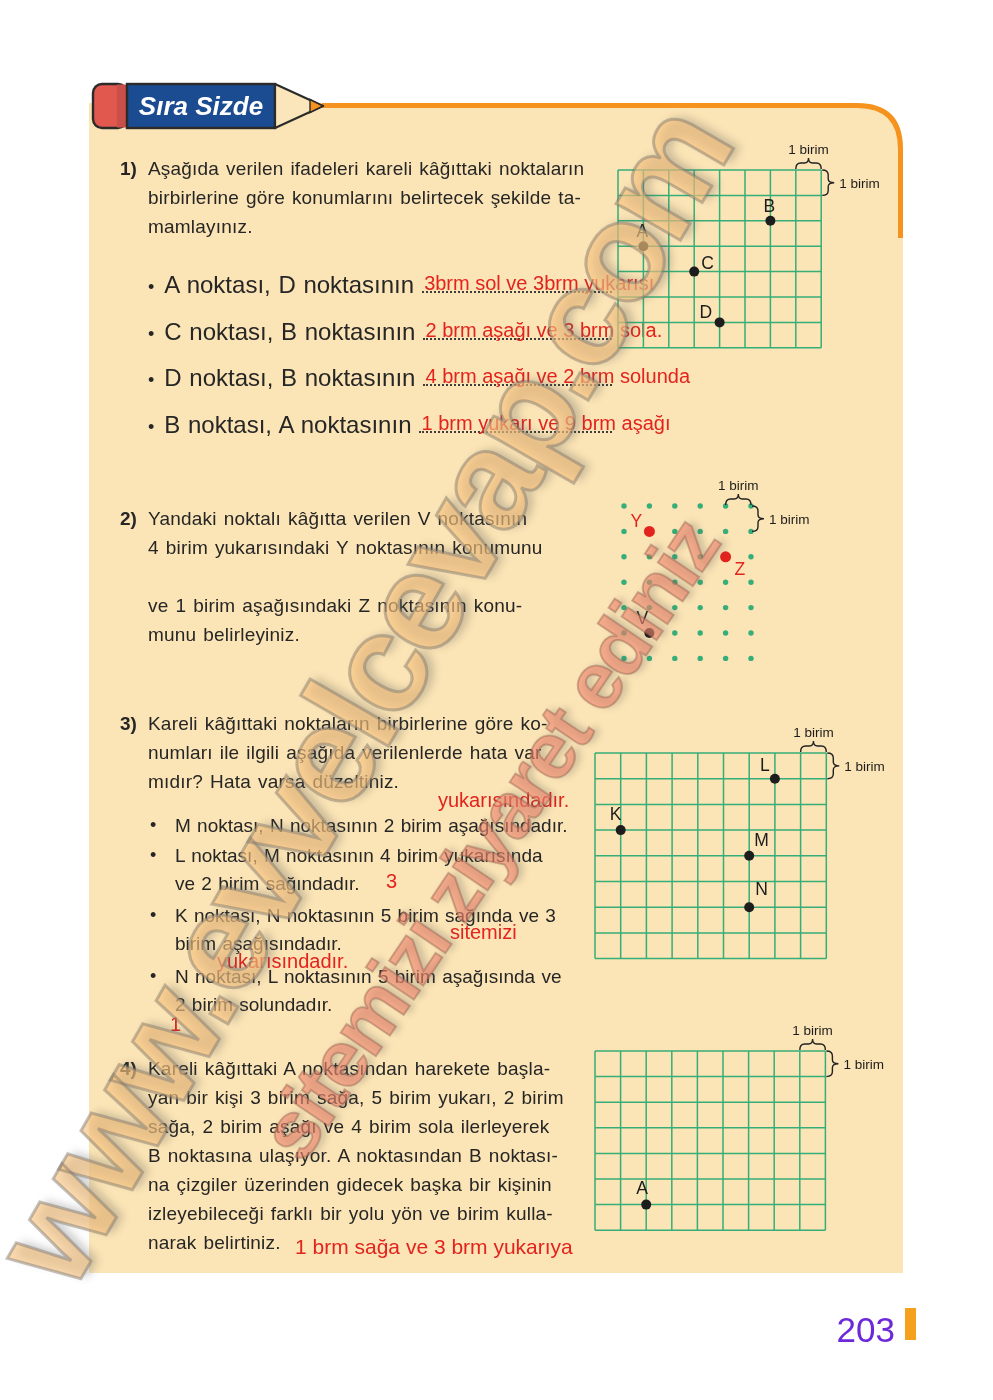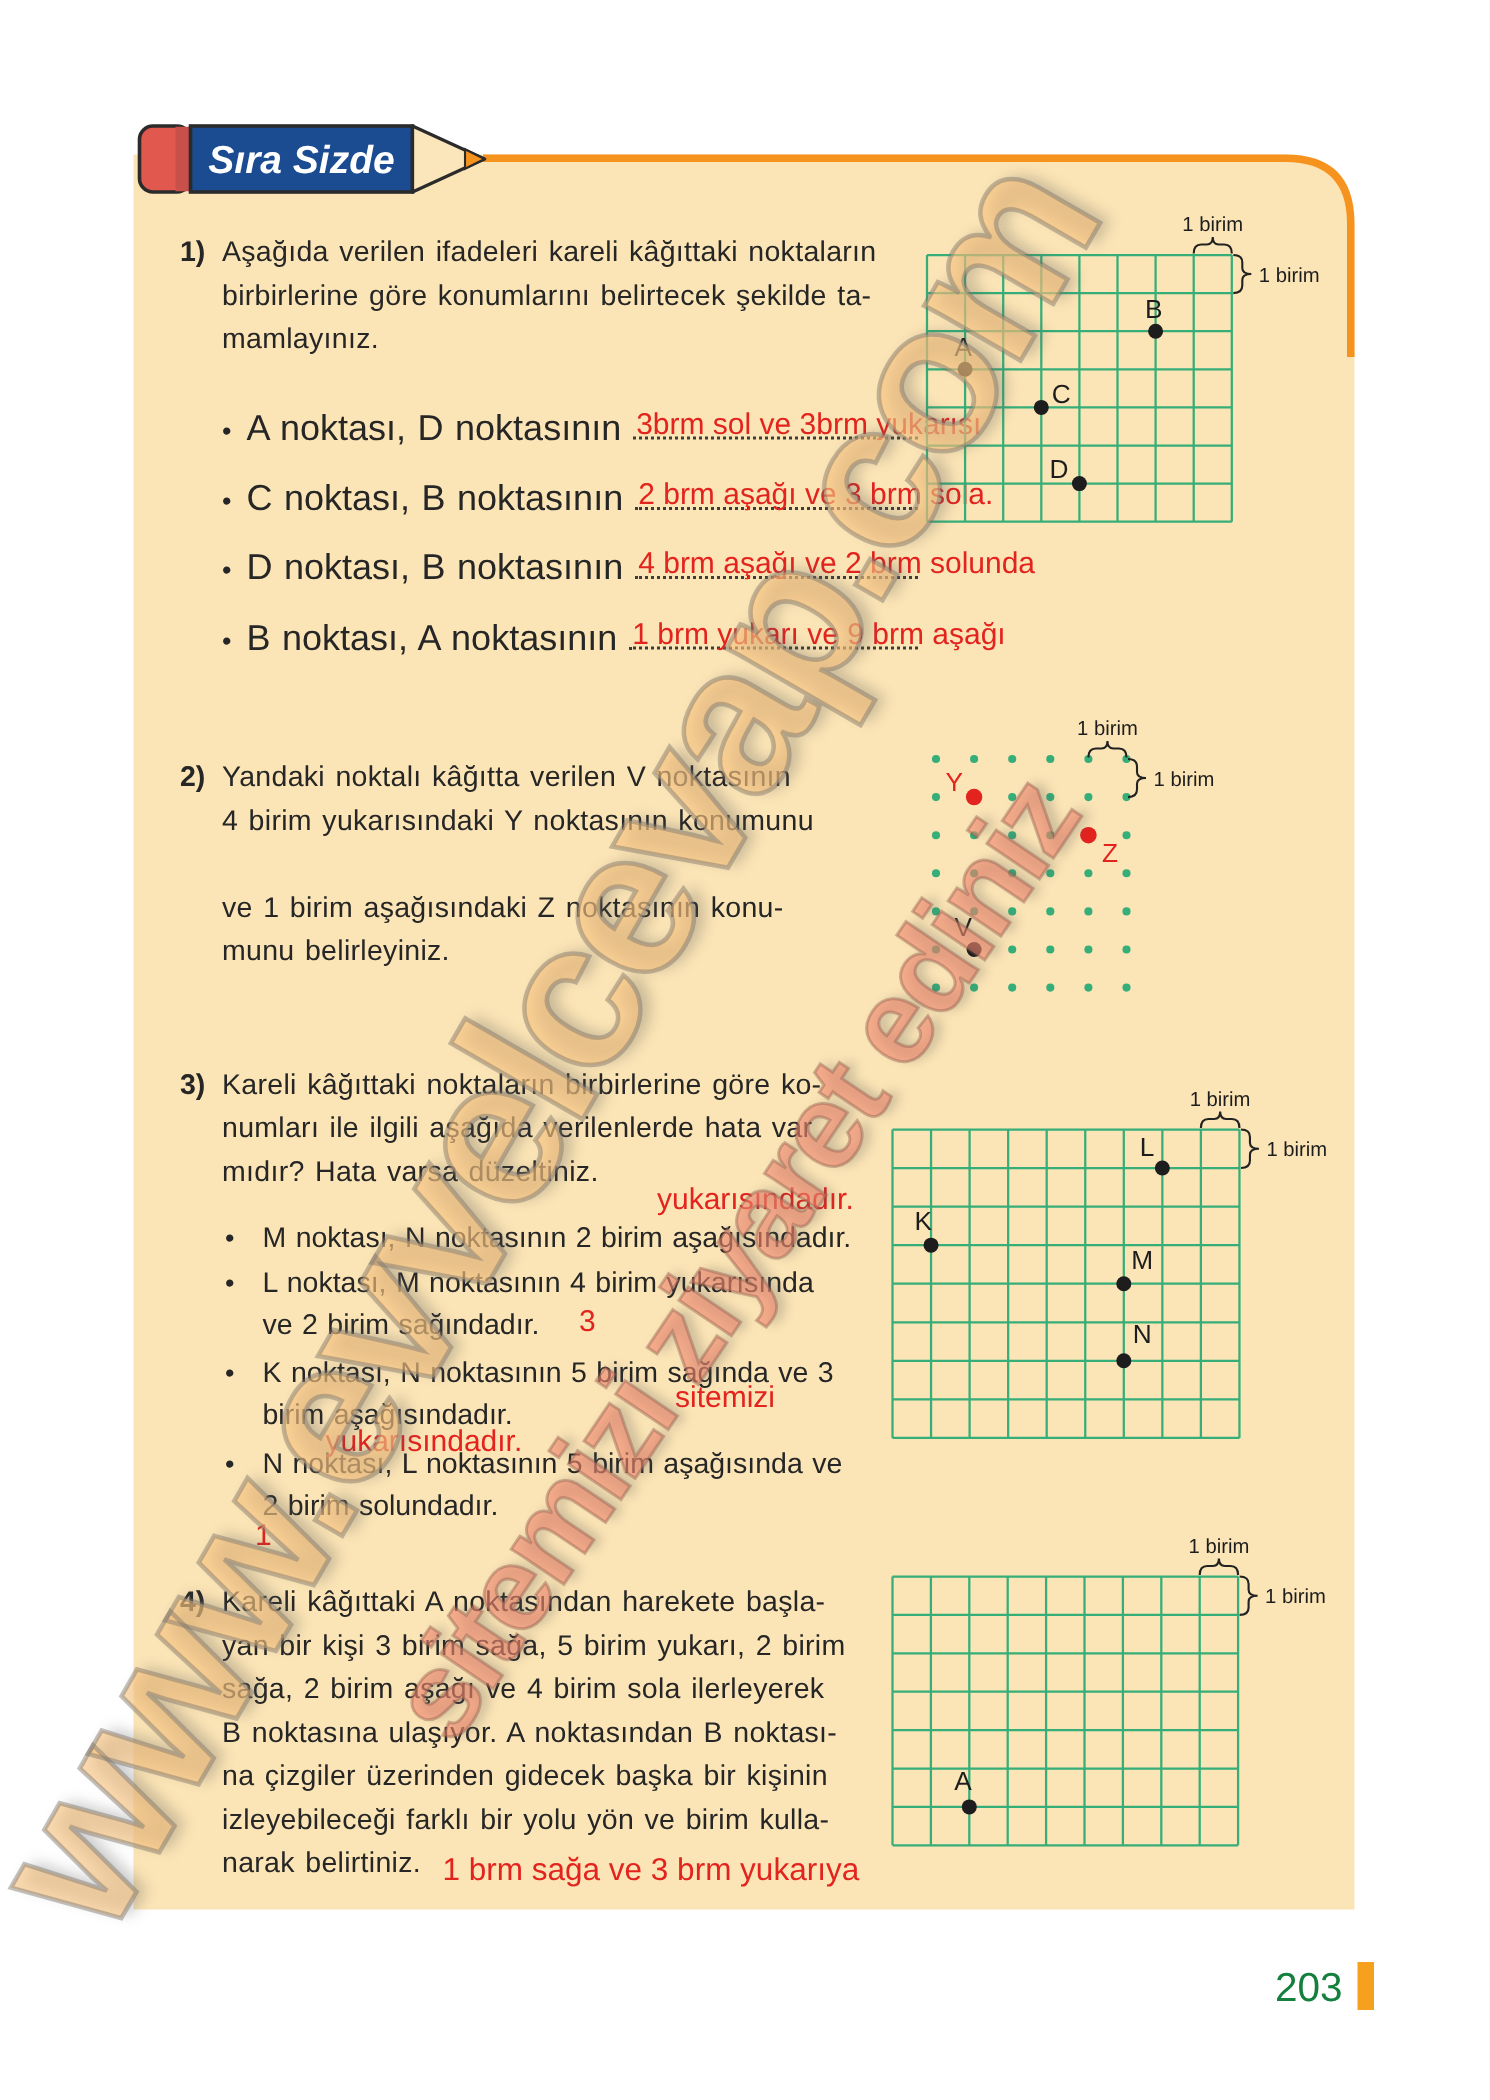--- a/index.html
+++ b/index.html
@@ -19,21 +19,21 @@
   .ansline{flex:1;position:relative;border-bottom:2.6px dotted #3d3d3d;margin-left:8px;height:25px;min-width:40px;}
   .red{color:#E3231E;}
   .ans{position:absolute;left:2px;bottom:-4px;white-space:nowrap;font-size:20px;}
   .q3b-mark{position:absolute;left:30px;font-size:18px;}
   .q3b-line{position:absolute;left:55px;white-space:nowrap;font-size:19px;word-spacing:1px;}
   .corr{position:absolute;white-space:nowrap;font-size:20px;z-index:4;}
   .inline-ans{position:absolute;white-space:nowrap;font-size:21px;z-index:4;}
   .fig{position:absolute;z-index:2;}
   .fig text{font-family:"Liberation Sans",sans-serif;}
   
-  .pageno{position:absolute;left:800px;top:1310px;width:95px;text-align:right;font-size:27px;color:#15803d;z-index:2;}
+  .pageno{position:absolute;left:800px;top:1310px;width:95px;text-align:right;font-size:35px;color:#6d28d9;z-index:2;}
   .pagebar{position:absolute;left:905px;top:1308px;width:88px;height:32px;background:#F6A11E;z-index:2;}
   
   .wm{position:absolute;white-space:nowrap;font-weight:bold;pointer-events:none;z-index:40;
       transform-origin:0 50%;}
   .wm1{left:30px;top:1190px;font-size:140px;letter-spacing:-6px;transform:rotate(-60deg);
        color:rgba(249,195,128,0.62);-webkit-text-stroke:3px rgba(125,118,108,0.45);
        text-shadow:5px 5px 9px rgba(90,90,90,0.30);}
   .wm2{left:280px;top:1104px;font-size:80px;letter-spacing:-3px;transform:rotate(-56deg);
        color:rgba(240,135,110,0.60);-webkit-text-stroke:2px rgba(140,90,75,0.40);
        text-shadow:4px 4px 7px rgba(90,90,90,0.28);}

